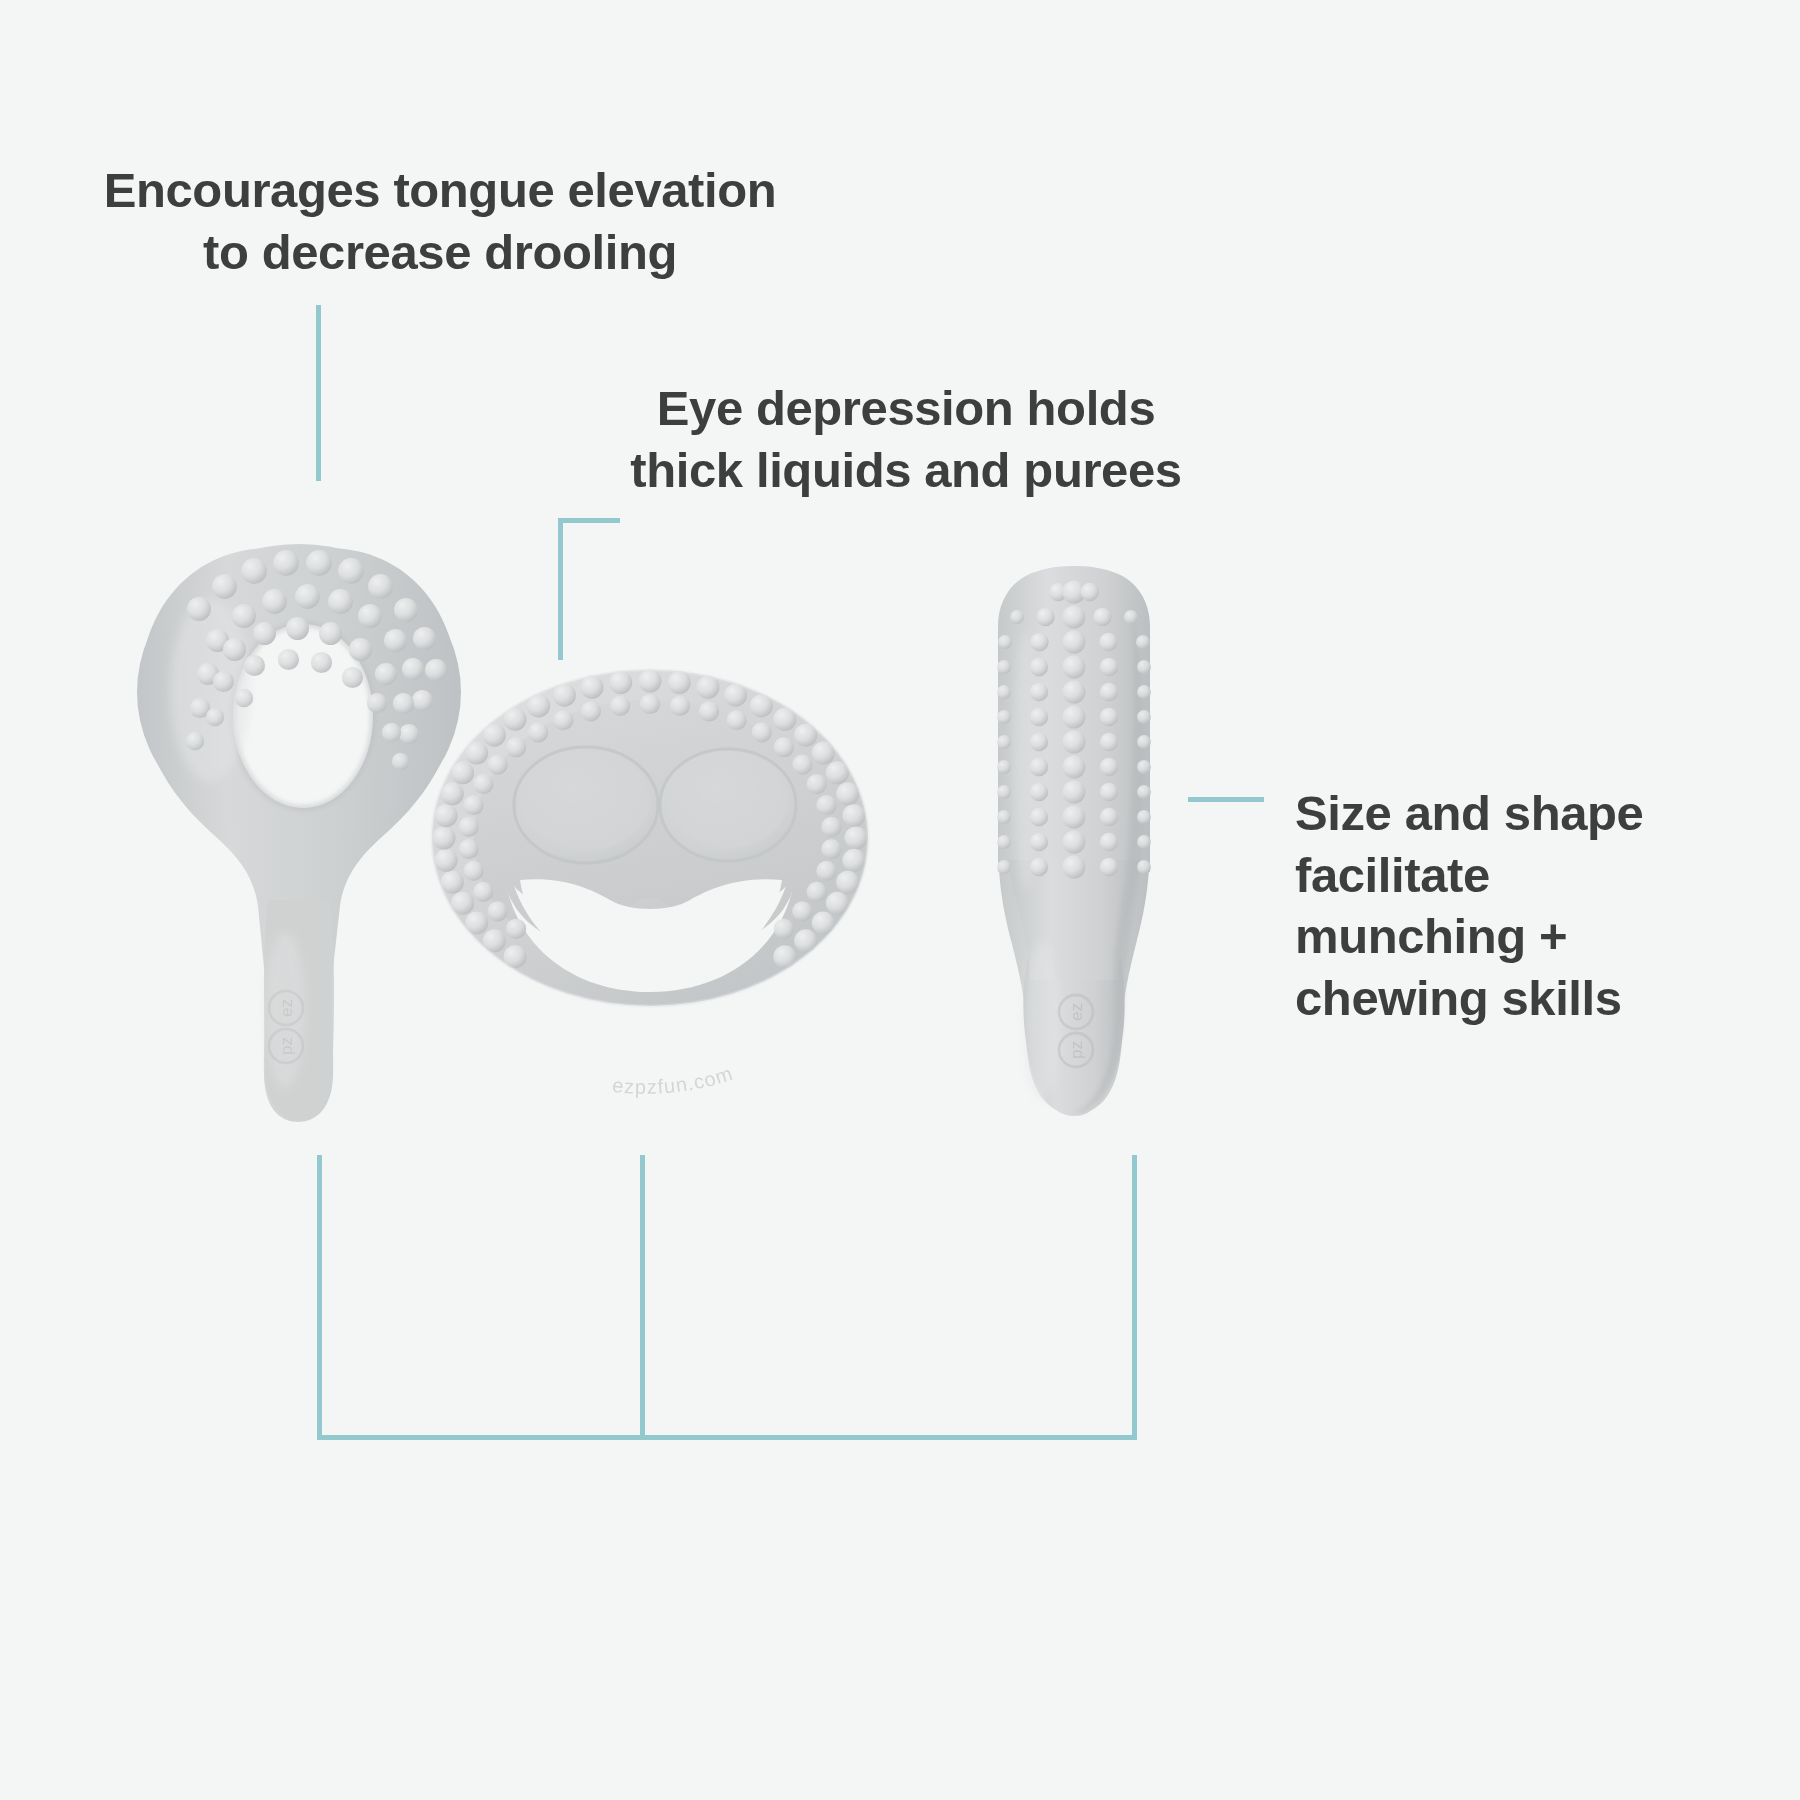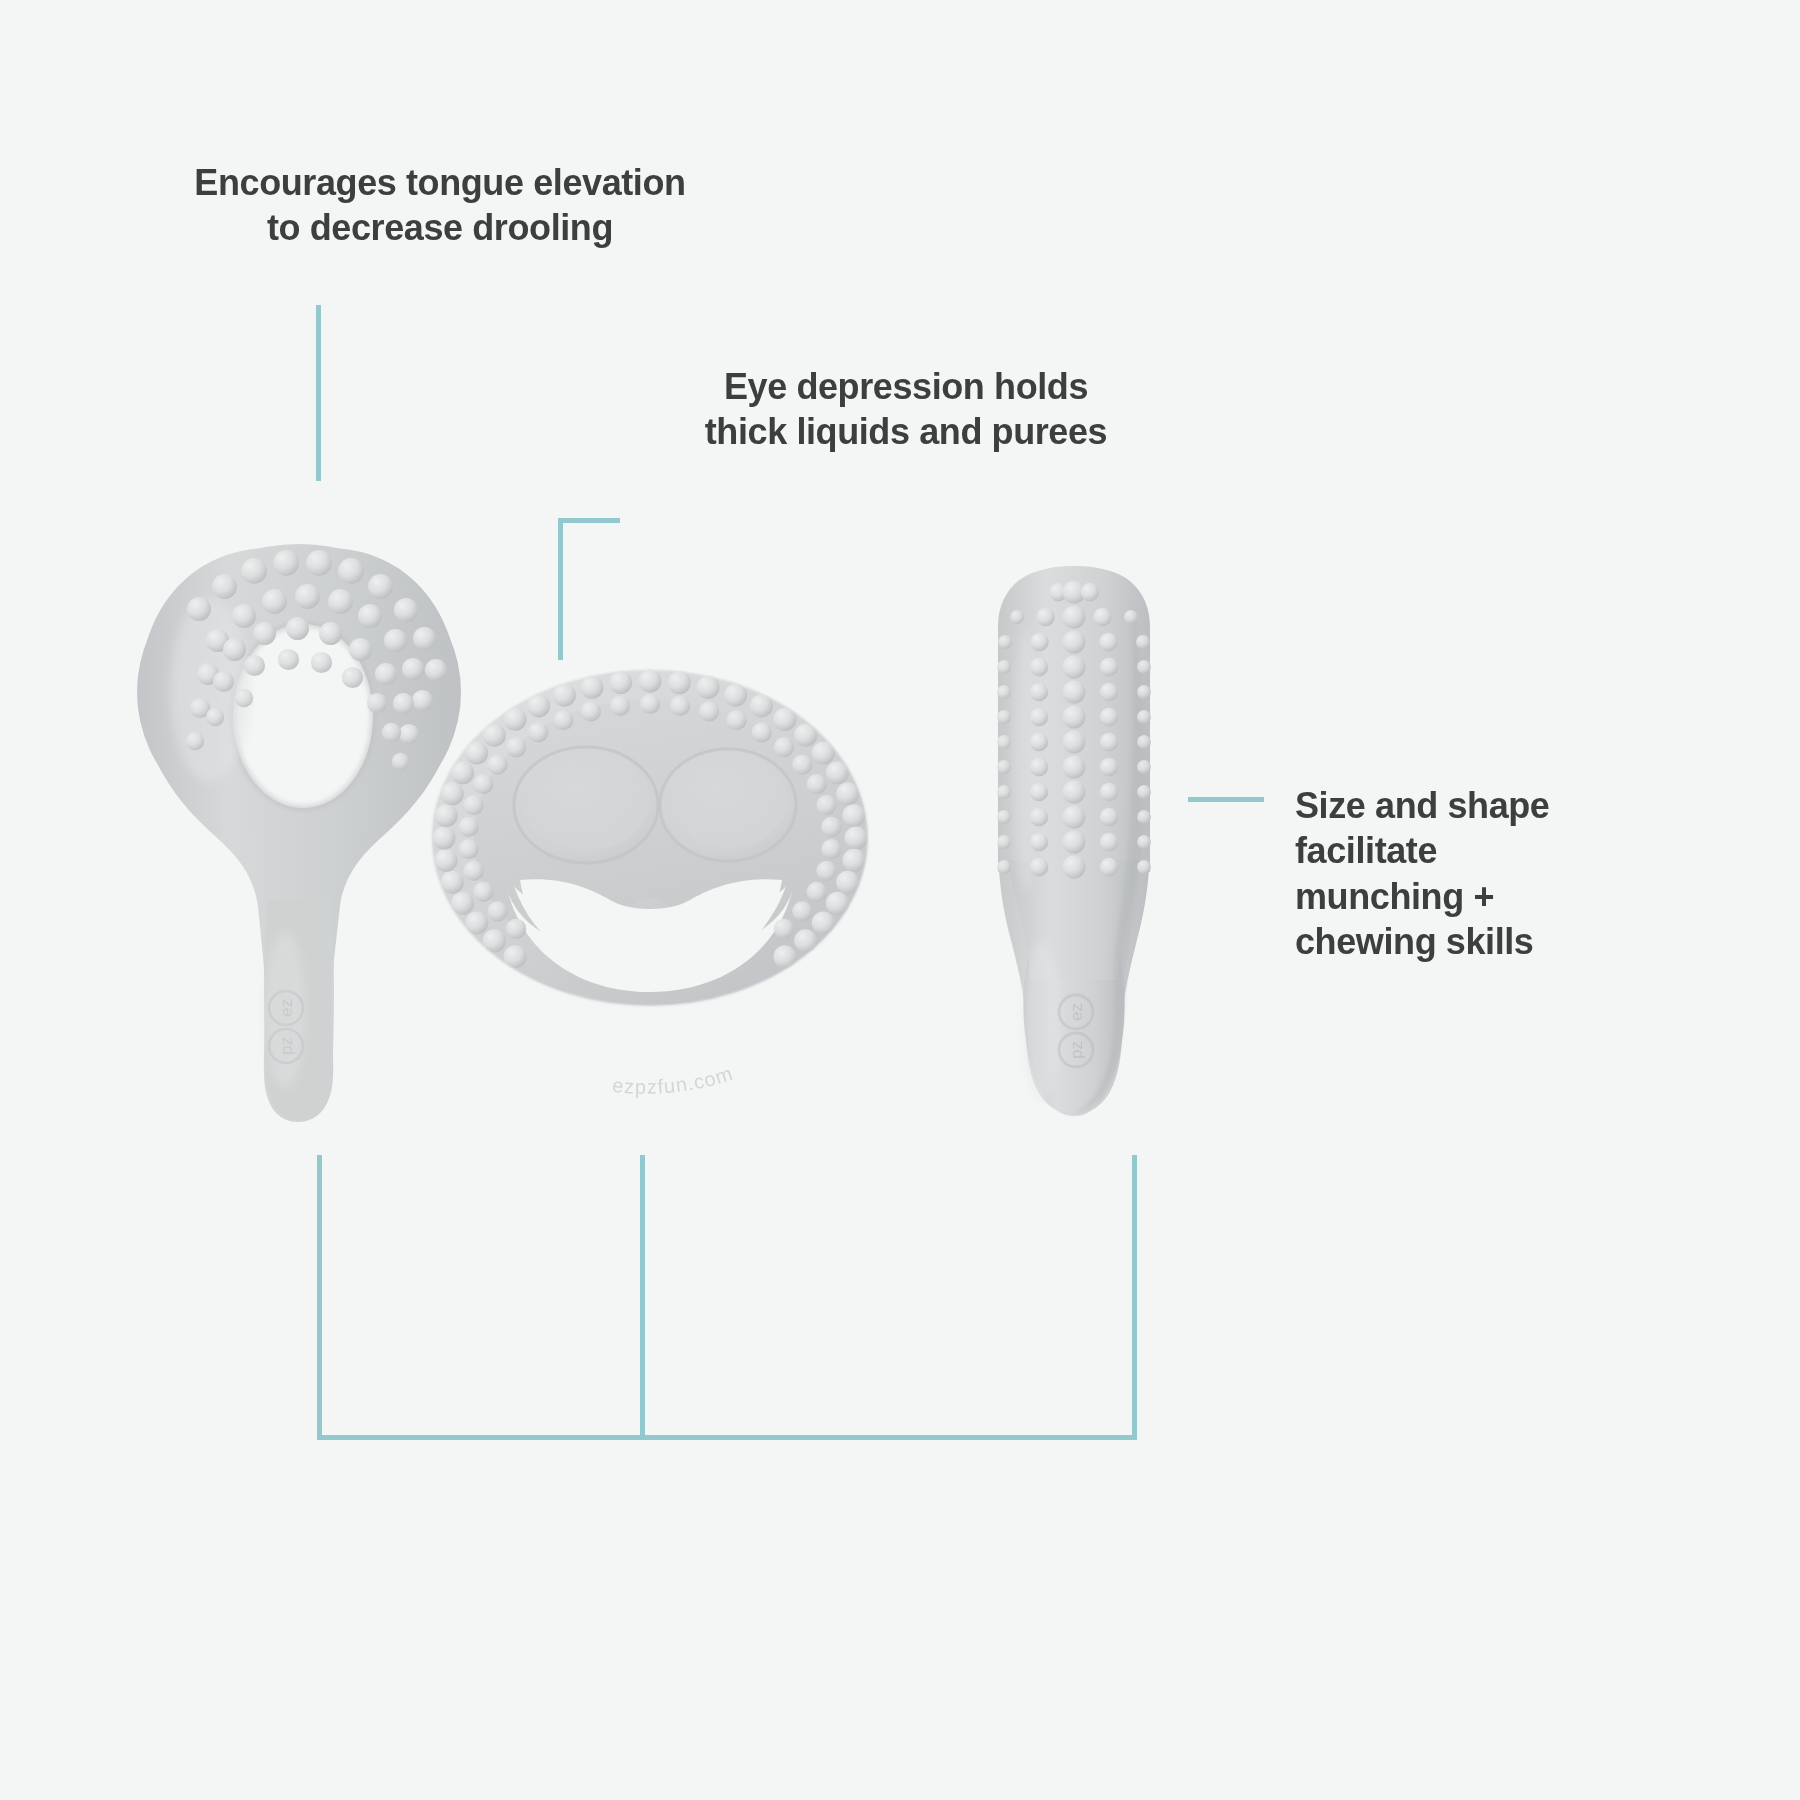--- a/index.html
+++ b/index.html
@@ -10,27 +10,27 @@
     overflow:hidden;
     position:relative;
   }
   #stage{position:absolute;inset:0;width:1800px;height:1800px;}
 
   
   .callout{
     position:absolute;
     color:#3d3f3f;
     font-weight:700;
-    font-size:36px;
+    font-size:49px;
     line-height:1.26;
     letter-spacing:-0.4px;
     white-space:pre-line;
   }
   #callout-tongue   {left:60px;  top:160px;  width:760px; text-align:center;}
-  #callout-eye      {left:596px; top:364px;  width:620px; text-align:center;}
+  #callout-eye      {left:596px; top:378px;  width:620px; text-align:center;}
   #callout-size     {left:1295px;top:772px;  width:420px; text-align:left;margin-top:11px;}
   #callout-speech   {left:355px; top:1488px; width:700px; text-align:center;}
 
   
   .conn{position:absolute;background:#93c9ce;}
   .conn-v{width:5px;}
   .conn-h{height:5px;}
 
   
   #art{position:absolute;left:0;top:0;width:1800px;height:1800px;}

